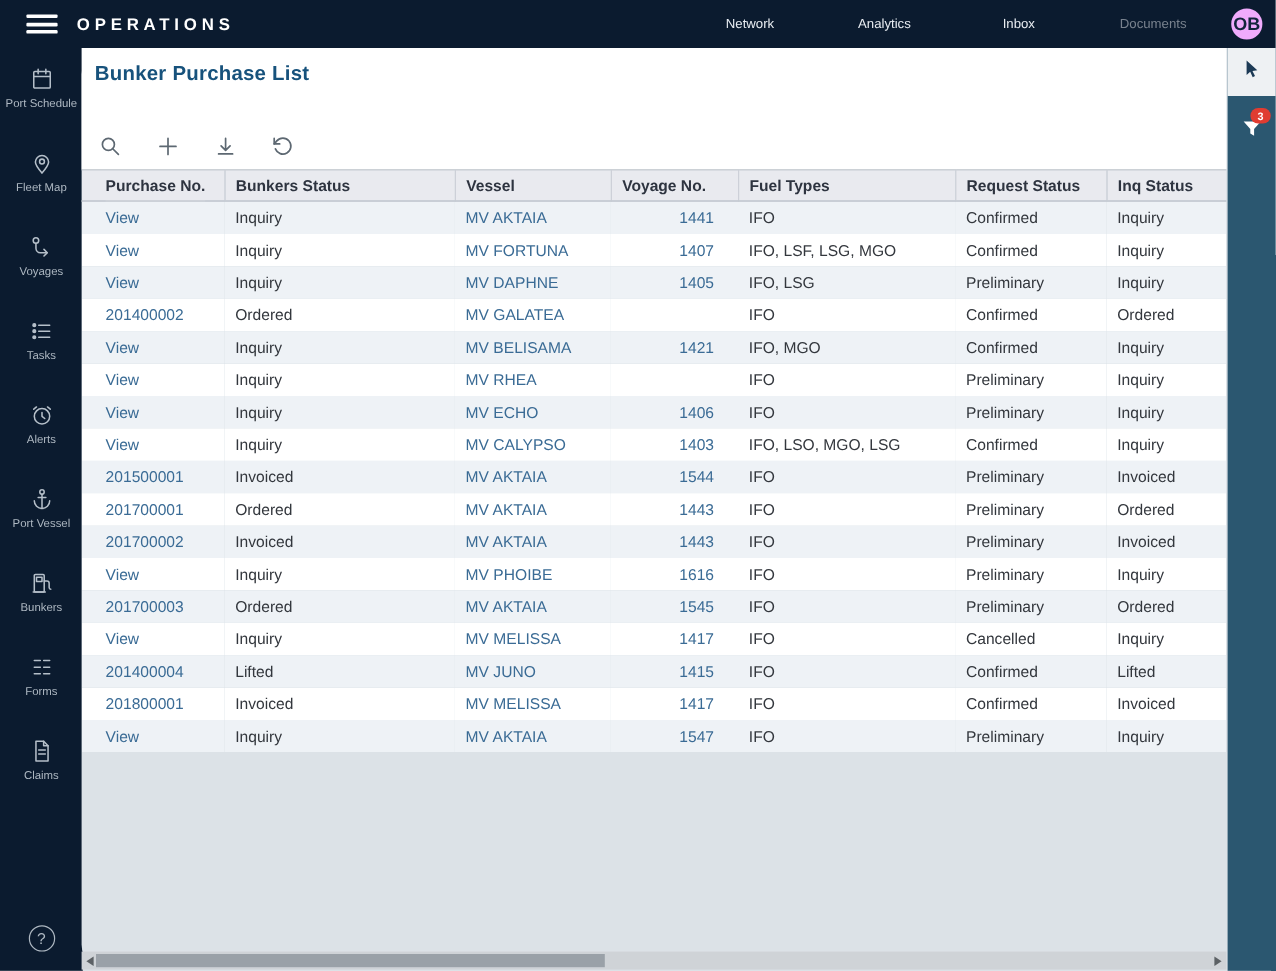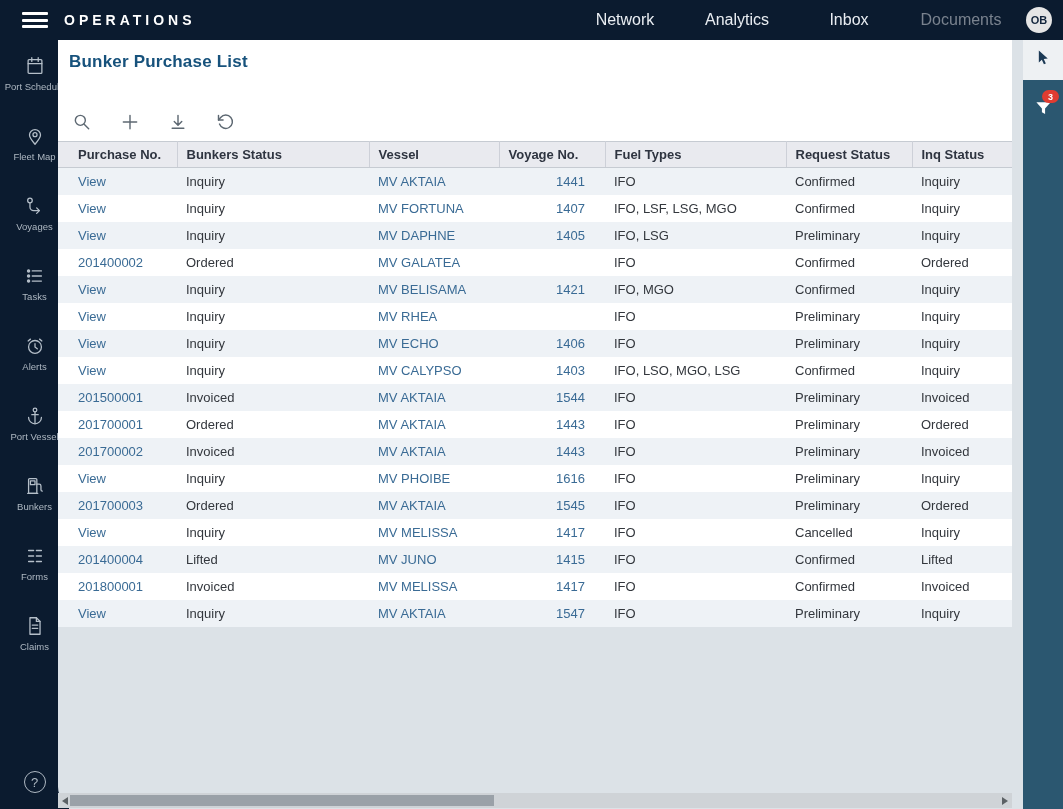--- a/index.html
+++ b/index.html
@@ -10,25 +10,25 @@
   }
   
   .topbar{
     position:absolute;left:0;top:0;width:1063px;height:40px;
     background:#0b1b2f;display:flex;align-items:center;z-index:5;
   }
   .hamburger{width:26px;height:16px;margin-left:22px;display:flex;flex-direction:column;justify-content:space-between;cursor:pointer;}
   .hamburger span{display:block;height:3px;background:#ffffff;border-radius:1px;}
   .app-title{color:#ffffff;font-weight:bold;font-size:14px;letter-spacing:4px;margin-left:16px;}
   .topnav{position:absolute;left:569px;top:0;height:40px;display:flex;}
-  .nav-item{width:112px;height:40px;line-height:40px;text-align:center;color:#e9edf2;font-size:16px;cursor:pointer;}
+  .nav-item{width:112px;height:40px;line-height:40px;text-align:center;color:#e9edf2;font-size:11px;cursor:pointer;}
   .nav-item.muted{color:#79828e;}
   .avatar{
     position:absolute;right:11px;top:7px;width:26px;height:26px;border-radius:50%;
-    background:#e5e5e5;color:#13253c;font-size:11px;font-weight:bold;
+    background:#f0abfc;color:#13253c;font-size:15px;font-weight:bold;
     display:flex;align-items:center;justify-content:center;cursor:pointer;
   }
   
   .sidebar{position:absolute;left:0;top:40px;width:69px;height:769px;background:#0b1b2f;}
   .side-items{padding-top:14px;}
   .side-item{height:70px;display:flex;flex-direction:column;align-items:center;cursor:pointer;}
   .side-icon{height:24px;display:flex;align-items:center;justify-content:center;}
   .side-label{color:#aeb8c2;font-size:9.5px;line-height:1.25;text-align:center;padding:3px 3px 0 3px;}
   .side-help{
     position:absolute;bottom:16px;left:50%;transform:translateX(-50%);
@@ -38,21 +38,21 @@
   
   .right-rail{position:absolute;right:0;top:40px;width:40px;height:769px;background:#2b5770;}
   .pointer-box{width:40px;height:40px;background:#eef1f3;display:flex;align-items:center;justify-content:center;cursor:pointer;}
   .filter-box{position:relative;width:40px;height:36px;margin-top:12px;display:flex;align-items:center;justify-content:center;cursor:pointer;}
   .filter-badge{
     position:absolute;top:-2px;right:4px;min-width:13px;height:13px;border-radius:7px;
     background:#e03c31;color:#ffffff;font-size:9px;font-weight:bold;
     display:flex;align-items:center;justify-content:center;padding:0 2px;
   }
   
-  .main{position:absolute;left:58px;top:40px;width:954px;height:769px;background:#dce2e7;border-radius:22px;}
+  .main{position:absolute;left:68px;top:40px;width:954px;height:769px;background:#dce2e7;border-radius:22px;}
   .page-head{position:absolute;left:0;top:0;width:954px;height:101px;background:#ffffff;}
   .page-title{margin:0;position:absolute;left:11px;top:12px;font-size:17px;font-weight:bold;color:#17527c;letter-spacing:.2px;}
   .toolbar{position:absolute;left:13px;top:72px;display:flex;gap:26px;}
   .tool-btn{width:22px;height:22px;display:flex;align-items:center;justify-content:center;cursor:pointer;background:none;border:none;padding:0;}
   .add-view{position:absolute;left:20px;top:114px;color:#4a7ba6;font-size:12px;font-weight:bold;letter-spacing:.5px;cursor:pointer;background:#ffffff;padding-right:8px;}
   
   .grid{position:absolute;left:0;top:101px;width:954px;border-collapse:collapse;table-layout:fixed;font-size:13px;}
   .grid th{
     background:#e9eaef;height:25px;text-align:left;padding:0 0 0 9px;
     font-weight:bold;font-size:13px;color:#2e3440;

